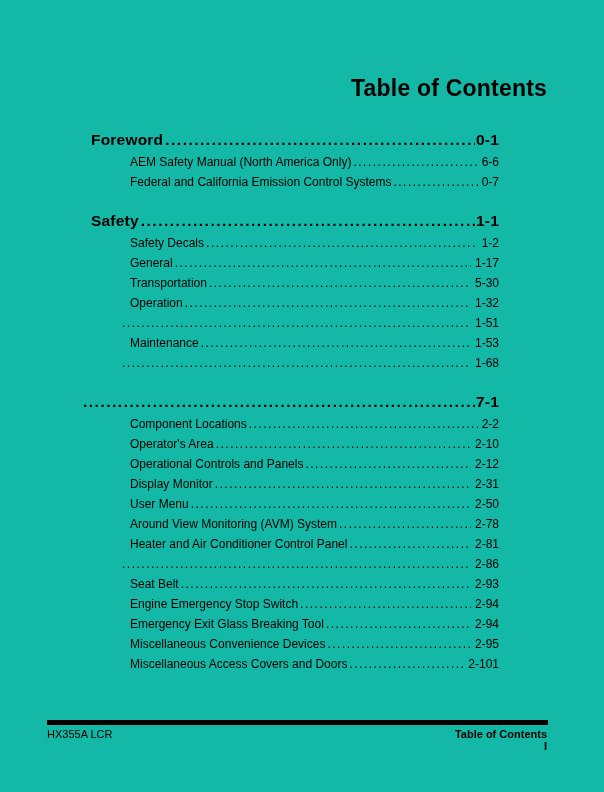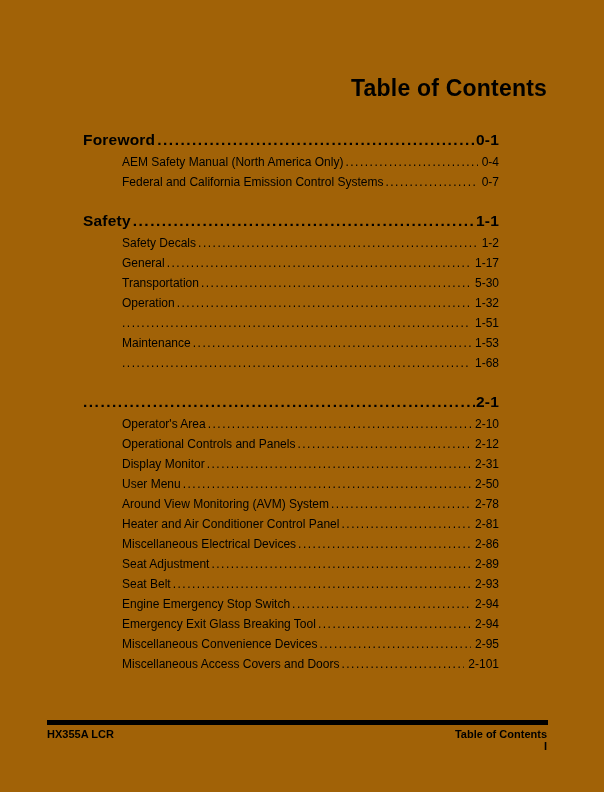--- a/index.html
+++ b/index.html
@@ -1,20 +1,20 @@
 <!DOCTYPE html>
 <html><head>
 <meta charset="utf-8">
 <style>
   html, body { margin: 0; padding: 0; background: #ffffff; }
   .page {
     position: relative;
     width: 604px;
     height: 792px;
-    background: #a16207;
+    background: #14b8a6;
     color: #000000;
     font-family: "Liberation Sans", sans-serif;
     overflow: hidden;
   }
   .doc-title {
     position: absolute;
     top: 75px;
     right: 57px;
     margin: 0;
     font-size: 23px;
@@ -37,21 +37,21 @@
   .toc-row.heading {
     font-size: 15.5px;
     font-weight: bold;
     letter-spacing: 0.2px;
     margin-bottom: 2px;
   }
   .toc-row.entry {
     font-size: 12px;
     padding-left: 39px;
   }
-  .lbl { flex: 0 0 auto; white-space: nowrap; padding-right: 2px; }
+  .lbl { flex: 0 0 auto; white-space: nowrap; padding-right: 2px; margin-left: 8px; }
   .dots {
     flex: 1 1 auto;
     min-width: 0;
     overflow: hidden;
     white-space: nowrap;
     letter-spacing: 1.5px;
   }
   .dots::after {
     content: "........................................................................................................................................................................................................";
   }
@@ -64,21 +64,21 @@
     top: 720px;
     width: 501px;
     height: 5px;
     background: #000000;
   }
   .footer-left {
     position: absolute;
     left: 47px;
     top: 728px;
     font-size: 11px;
-    font-weight: bold;
+    font-weight: normal;
     line-height: 12px;
   }
   .footer-right {
     position: absolute;
     right: 57px;
     top: 728px;
     font-size: 11px;
     font-weight: bold;
     line-height: 12px;
     text-align: right;
@@ -101,21 +101,21 @@
   <main class="toc">
       <section class="toc-section">
         <div class="toc-row heading">
           <span class="lbl">Foreword</span>
           <span class="dots"></span>
           <span class="pg">0-1</span>
         </div>
         <div class="toc-row entry">
           <span class="lbl">AEM Safety Manual (North America Only)</span>
           <span class="dots"></span>
-          <span class="pg">0-4</span>
+          <span class="pg">6-6</span>
         </div>
         <div class="toc-row entry">
           <span class="lbl">Federal and California Emission Control Systems</span>
           <span class="dots"></span>
           <span class="pg">0-7</span>
         </div>
       </section>
       <section class="toc-section">
         <div class="toc-row heading">
           <span class="lbl">Safety</span>
@@ -152,21 +152,26 @@
           <span class="pg">1-53</span>
         </div>
         <div class="toc-row entry">
           <span class="dots"></span>
           <span class="pg">1-68</span>
         </div>
       </section>
       <section class="toc-section">
         <div class="toc-row heading">
           <span class="dots"></span>
-          <span class="pg">2-1</span>
+          <span class="pg">7-1</span>
+        </div>
+        <div class="toc-row entry">
+          <span class="lbl">Component Locations</span>
+          <span class="dots"></span>
+          <span class="pg">2-2</span>
         </div>
         <div class="toc-row entry">
           <span class="lbl">Operator's Area</span>
           <span class="dots"></span>
           <span class="pg">2-10</span>
         </div>
         <div class="toc-row entry">
           <span class="lbl">Operational Controls and Panels</span>
           <span class="dots"></span>
           <span class="pg">2-12</span>
@@ -185,28 +190,22 @@
           <span class="lbl">Around View Monitoring (AVM) System</span>
           <span class="dots"></span>
           <span class="pg">2-78</span>
         </div>
         <div class="toc-row entry">
           <span class="lbl">Heater and Air Conditioner Control Panel</span>
           <span class="dots"></span>
           <span class="pg">2-81</span>
         </div>
         <div class="toc-row entry">
-          <span class="lbl">Miscellaneous Electrical Devices</span>
           <span class="dots"></span>
           <span class="pg">2-86</span>
-        </div>
-        <div class="toc-row entry">
-          <span class="lbl">Seat Adjustment</span>
-          <span class="dots"></span>
-          <span class="pg">2-89</span>
         </div>
         <div class="toc-row entry">
           <span class="lbl">Seat Belt</span>
           <span class="dots"></span>
           <span class="pg">2-93</span>
         </div>
         <div class="toc-row entry">
           <span class="lbl">Engine Emergency Stop Switch</span>
           <span class="dots"></span>
           <span class="pg">2-94</span>

